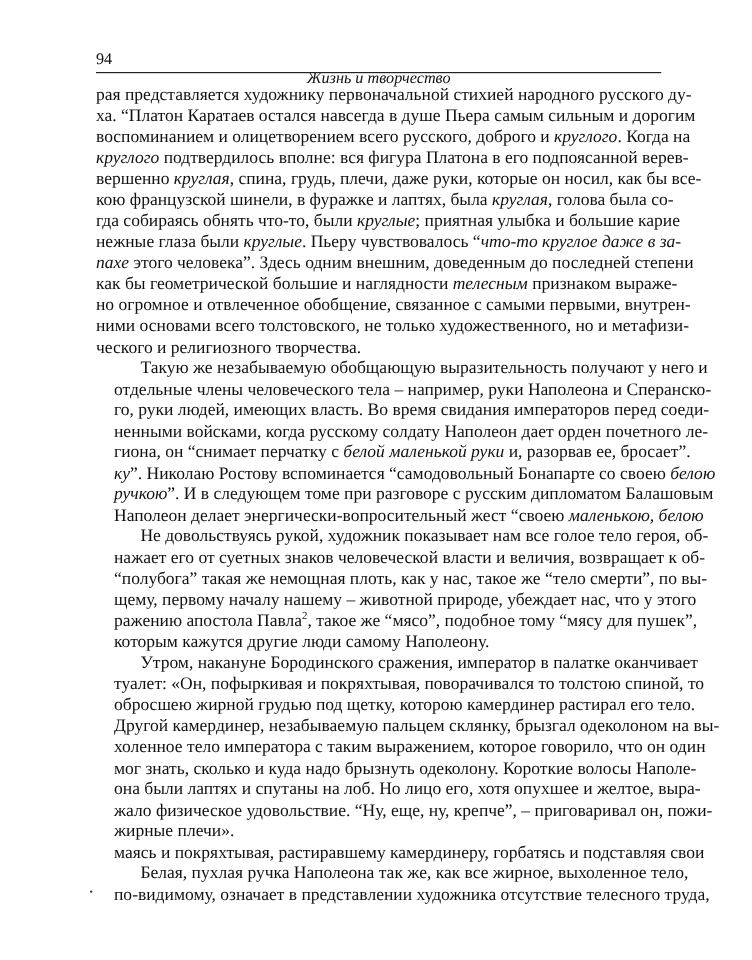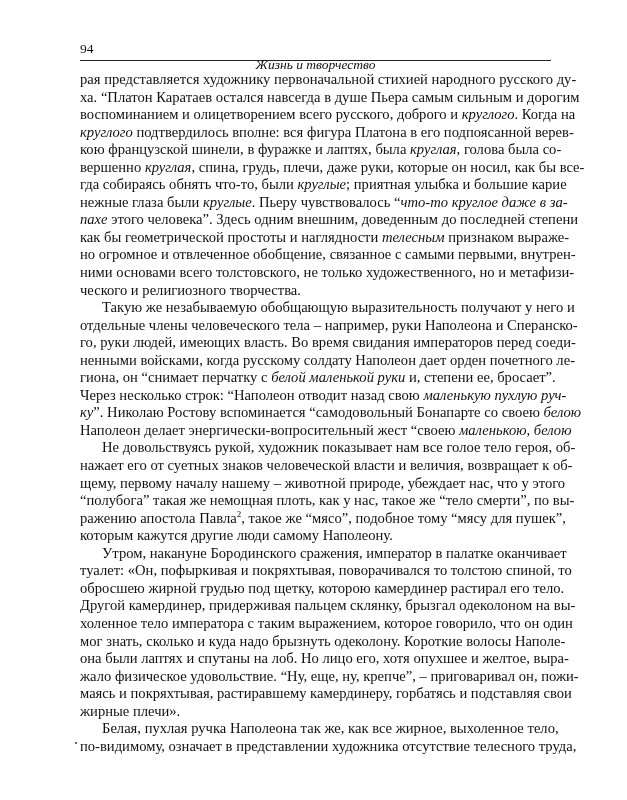--- a/index.html
+++ b/index.html
@@ -6,21 +6,21 @@
   body { width: 627px; height: 800px; position: relative; overflow: hidden;
          font-family: "Liberation Serif", "DejaVu Serif", serif; color: #111111; }
   .page { position: absolute; left: 80px; top: 38px; width: 471px; }
   .header { position: relative; height: 20px; font-size: 13.5px; }
   .page-number { position: absolute; left: 0; top: 3px; text-align: center; }
   .running-title { position: absolute; left: 0; right: 0; top: 3px; text-align: center; font-style: italic; margin-top: 16px; }
   .rule { position: absolute; left: 0; right: 0; top: 22px; border-top: 1px solid #222; }
   .body-text { position: absolute; top: 33px; left: 0; width: 471px;
                font-size: 14.6px; line-height: 17.55px; text-align: justify; }
   .para { margin: 0; text-indent: 0; }
-  .para.indent { text-indent: 22px; }
+  .para.indent { text-indent: 22px; margin-left: 15px; }
   .line { display: block; text-align: justify; text-align-last: justify; white-space: nowrap; }
   .line.last { text-align-last: left; }
   .para.indent .line:first-child { padding-left: 22px; }
   .para.indent .line { text-indent: 0; }
   em { font-style: italic; }
   sup { font-size: 9px; line-height: 0; vertical-align: super; }
   .stray-dot { position: absolute; left: 75px; top: 742px; width: 2px; height: 2px; background: #333; border-radius: 1px; }
 </style>
 </head>
 <body>
@@ -30,59 +30,59 @@
     <span class="page-number">94</span>
     <span class="running-title">Жизнь и творчество</span>
     <div class="rule"></div>
   </div>
   <div class="body-text" id="body-text">
       <div class="para">
         <span class="line"><span>рая представляется художнику первоначальной стихией народного русского ду-</span></span>
         <span class="line"><span>ха. “Платон Каратаев остался навсегда в душе Пьера самым сильным и дорогим</span></span>
         <span class="line"><span>воспоминанием и олицетворением всего русского, доброго и </span><em>круглого</em><span>. Когда на</span></span>
         <span class="line"><em>круглого</em><span> подтвердилось вполне: вся фигура Платона в его подпоясанной верев-</span></span>
+        <span class="line"><span>вершенно </span><em>круглая</em><span>, спина, грудь, плечи, даже руки, которые он носил, как бы все-</span></span>
         <span class="line"><span>кою французской шинели, в фуражке и лаптях, была </span><em>круглая</em><span>, голова была со-</span></span>
-        <span class="line"><span>вершенно </span><em>круглая</em><span>, спина, грудь, плечи, даже руки, которые он носил, как бы все-</span></span>
         <span class="line"><span>гда собираясь обнять что-то, были </span><em>круглые</em><span>; приятная улыбка и большие карие</span></span>
         <span class="line"><span>нежные глаза были </span><em>круглые</em><span>. Пьеру чувствовалось “</span><em>что-то круглое даже в за-</em></span>
         <span class="line"><em>пахе</em><span> этого человека”. Здесь одним внешним, доведенным до последней степени</span></span>
-        <span class="line"><span>как бы геометрической простоты и наглядности </span><em>телесным</em><span> признаком выраже-</span></span>
+        <span class="line"><span>как бы геометрической большие и наглядности </span><em>телесным</em><span> признаком выраже-</span></span>
         <span class="line"><span>но огромное и отвлеченное обобщение, связанное с самыми первыми, внутрен-</span></span>
         <span class="line"><span>ними основами всего толстовского, не только художественного, но и метафизи-</span></span>
         <span class="line last"><span>ческого и религиозного творчества.</span></span>
       </div>
       <div class="para indent">
         <span class="line"><span>Такую же незабываемую обобщающую выразительность получают у него и</span></span>
         <span class="line"><span>отдельные члены человеческого тела – например, руки Наполеона и Сперанско-</span></span>
         <span class="line"><span>го, руки людей, имеющих власть. Во время свидания императоров перед соеди-</span></span>
         <span class="line"><span>ненными войсками, когда русскому солдату Наполеон дает орден почетного ле-</span></span>
-        <span class="line"><span>гиона, он “снимает перчатку с </span><em>белой маленькой руки</em><span> и, степени ее, бросает”.</span></span>
-        <span class="line"><span>Через несколько строк: “Наполеон отводит назад свою </span><em>маленькую пухлую руч-</em></span>
+        <span class="line"><span>гиона, он “снимает перчатку с </span><em>белой маленькой руки</em><span> и, разорвав ее, бросает”.</span></span>
         <span class="line"><em>ку</em><span>”. Николаю Ростову вспоминается “самодовольный Бонапарте со своею </span><em>белою</em></span>
+        <span class="line"><em>ручкою</em><span>”. И в следующем томе при разговоре с русским дипломатом Балашовым</span></span>
         <span class="line"><span>Наполеон делает энергически-вопросительный жест “своею </span><em>маленькою, белою</em></span>
       </div>
       <div class="para indent">
         <span class="line"><span>Не довольствуясь рукой, художник показывает нам все голое тело героя, об-</span></span>
         <span class="line"><span>нажает его от суетных знаков человеческой власти и величия, возвращает к об-</span></span>
+        <span class="line"><span>“полубога” такая же немощная плоть, как у нас, такое же “тело смерти”, по вы-</span></span>
         <span class="line"><span>щему, первому началу нашему – животной природе, убеждает нас, что у этого</span></span>
-        <span class="line"><span>“полубога” такая же немощная плоть, как у нас, такое же “тело смерти”, по вы-</span></span>
         <span class="line"><span>ражению апостола Павла</span><sup>2</sup><span>, такое же “мясо”, подобное тому “мясу для пушек”,</span></span>
         <span class="line last"><span>которым кажутся другие люди самому Наполеону.</span></span>
       </div>
       <div class="para indent">
         <span class="line"><span>Утром, накануне Бородинского сражения, император в палатке оканчивает</span></span>
         <span class="line"><span>туалет: «Он, пофыркивая и покряхтывая, поворачивался то толстою спиной, то</span></span>
         <span class="line"><span>обросшею жирной грудью под щетку, которою камердинер растирал его тело.</span></span>
-        <span class="line"><span>Другой камердинер, придерживая пальцем склянку, брызгал одеколоном на вы-</span></span>
+        <span class="line"><span>Другой камердинер, незабываемую пальцем склянку, брызгал одеколоном на вы-</span></span>
         <span class="line"><span>холенное тело императора с таким выражением, которое говорило, что он один</span></span>
         <span class="line"><span>мог знать, сколько и куда надо брызнуть одеколону. Короткие волосы Наполе-</span></span>
         <span class="line"><span>она были лаптях и спутаны на лоб. Но лицо его, хотя опухшее и желтое, выра-</span></span>
         <span class="line"><span>жало физическое удовольствие. “Ну, еще, ну, крепче”, – приговаривал он, пожи-</span></span>
+        <span class="line last"><span>жирные плечи».</span></span>
         <span class="line"><span>маясь и покряхтывая, растиравшему камердинеру, горбатясь и подставляя свои</span></span>
-        <span class="line last"><span>жирные плечи».</span></span>
       </div>
       <div class="para indent">
         <span class="line"><span>Белая, пухлая ручка Наполеона так же, как все жирное, выхоленное тело,</span></span>
         <span class="line"><span>по-видимому, означает в представлении художника отсутствие телесного труда,</span></span>
       </div>
     </div>
 </div>
 <div class="stray-dot"></div>
 
 </body></html>

